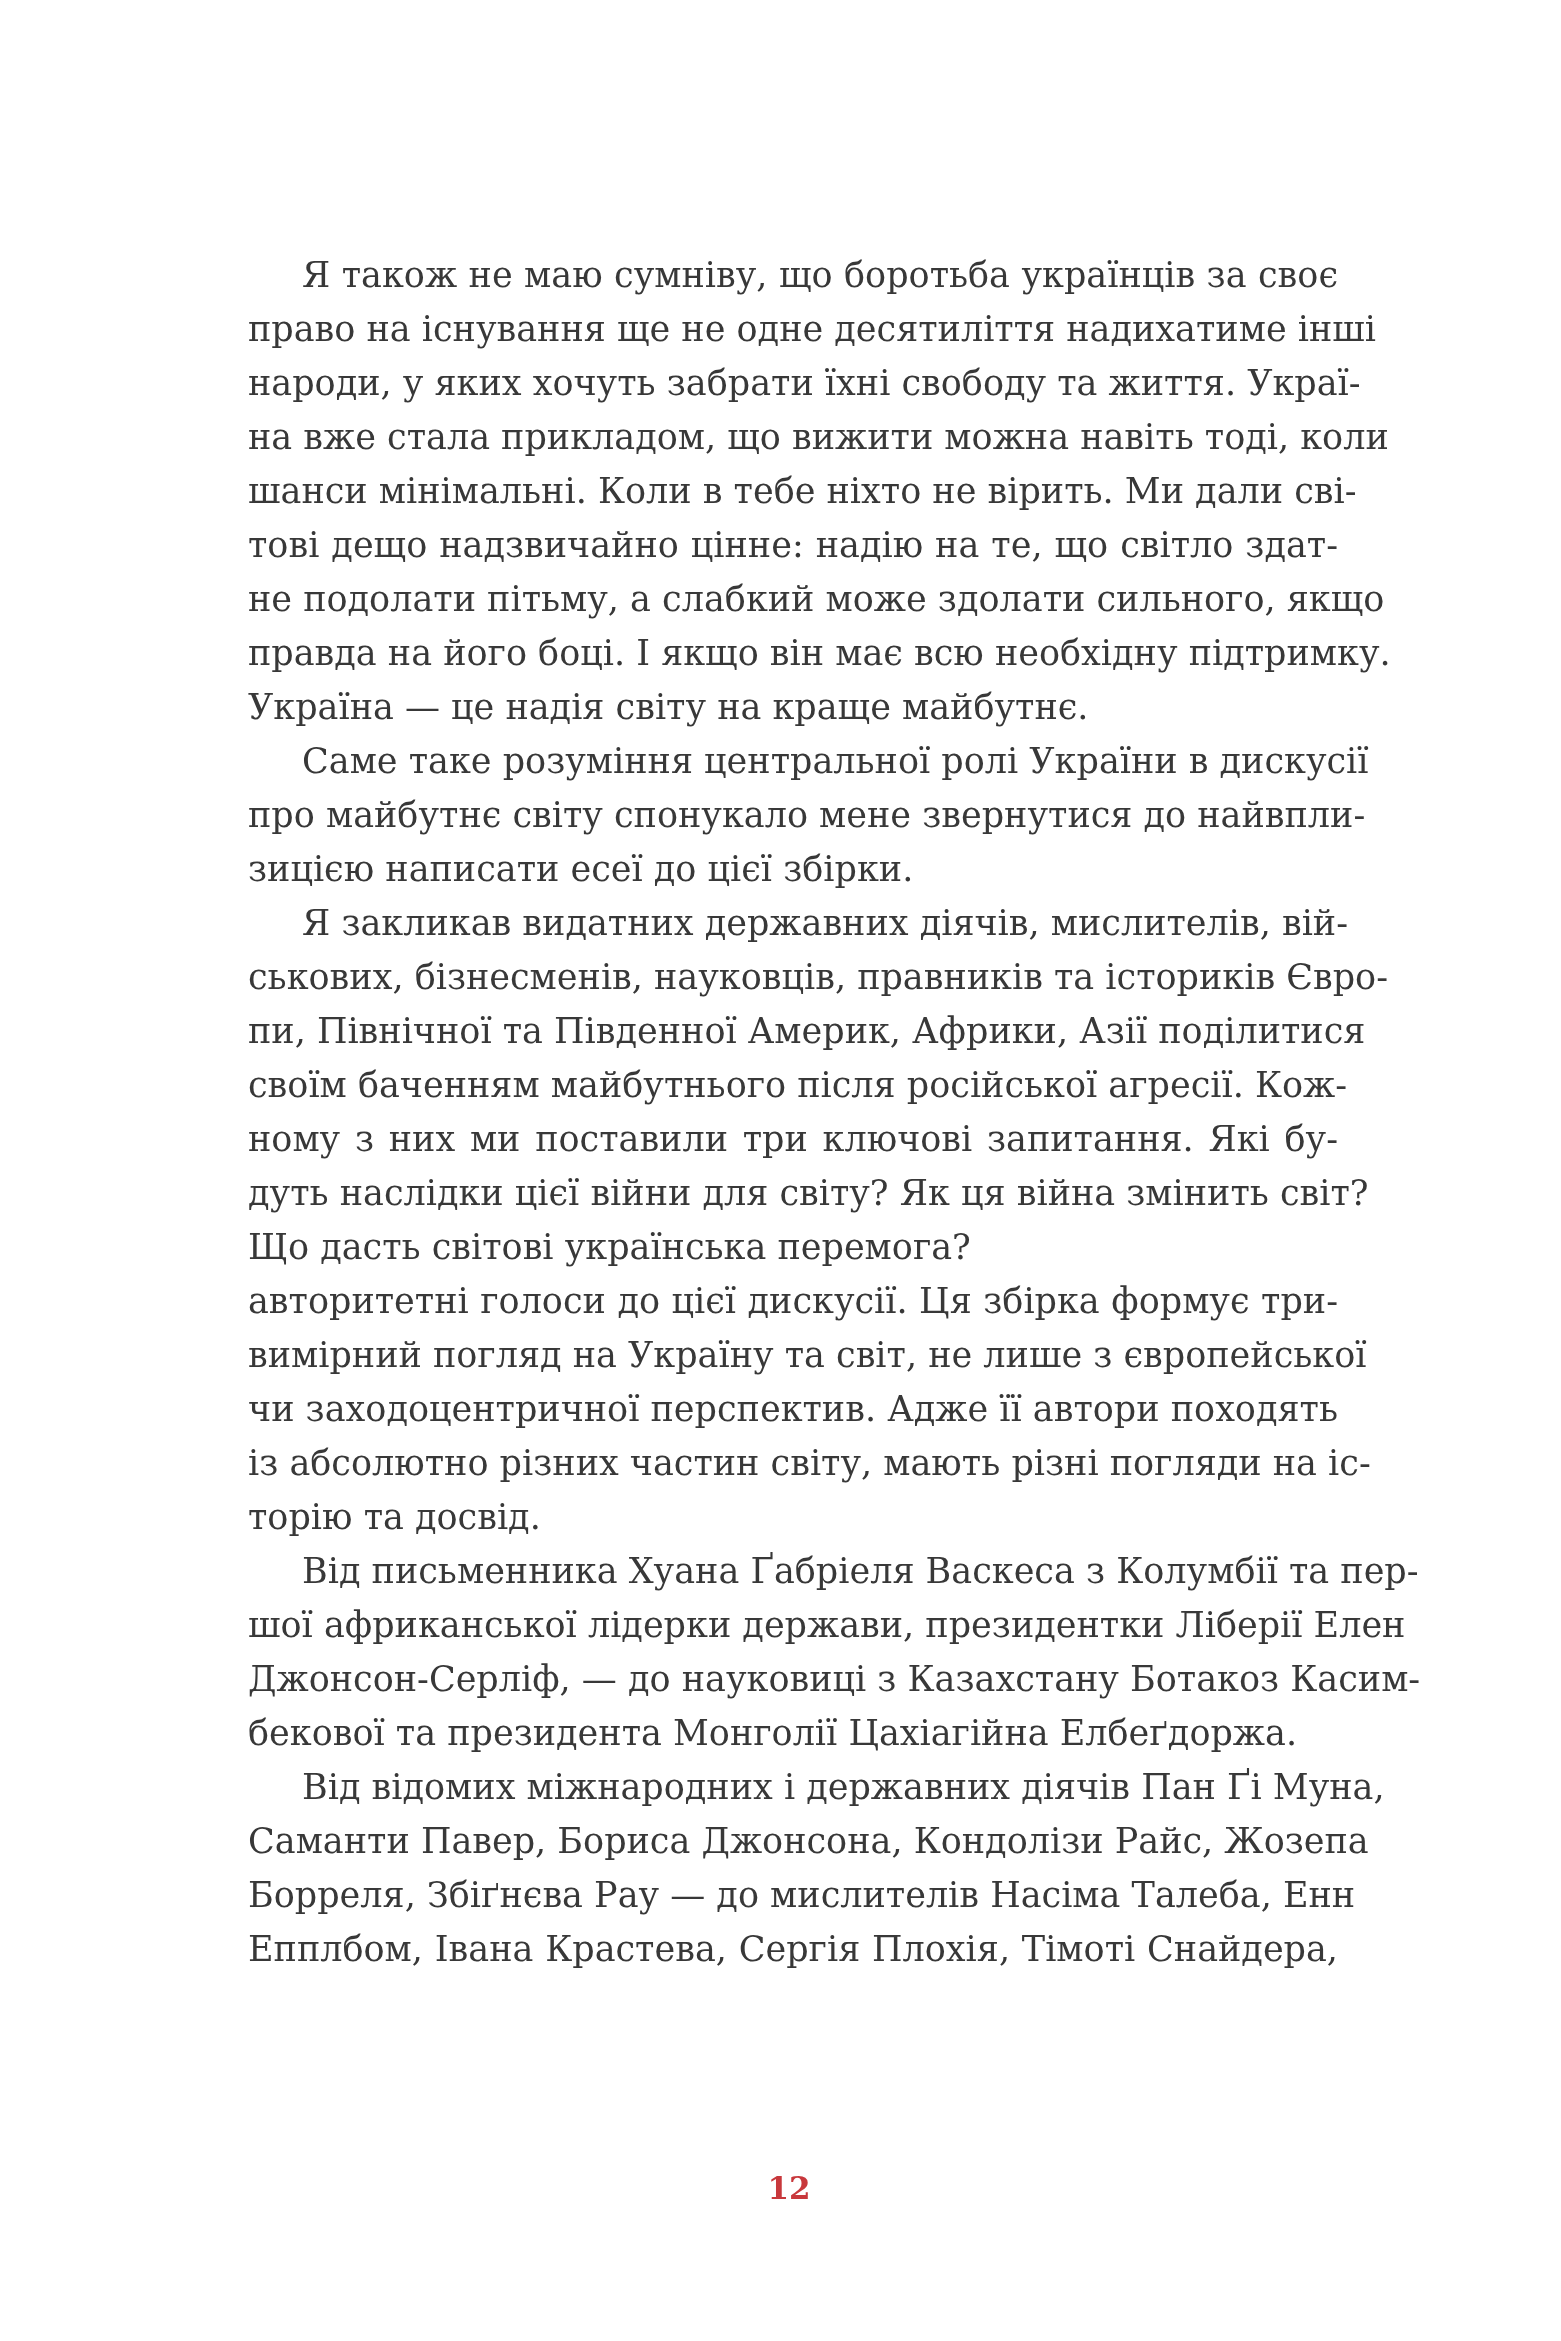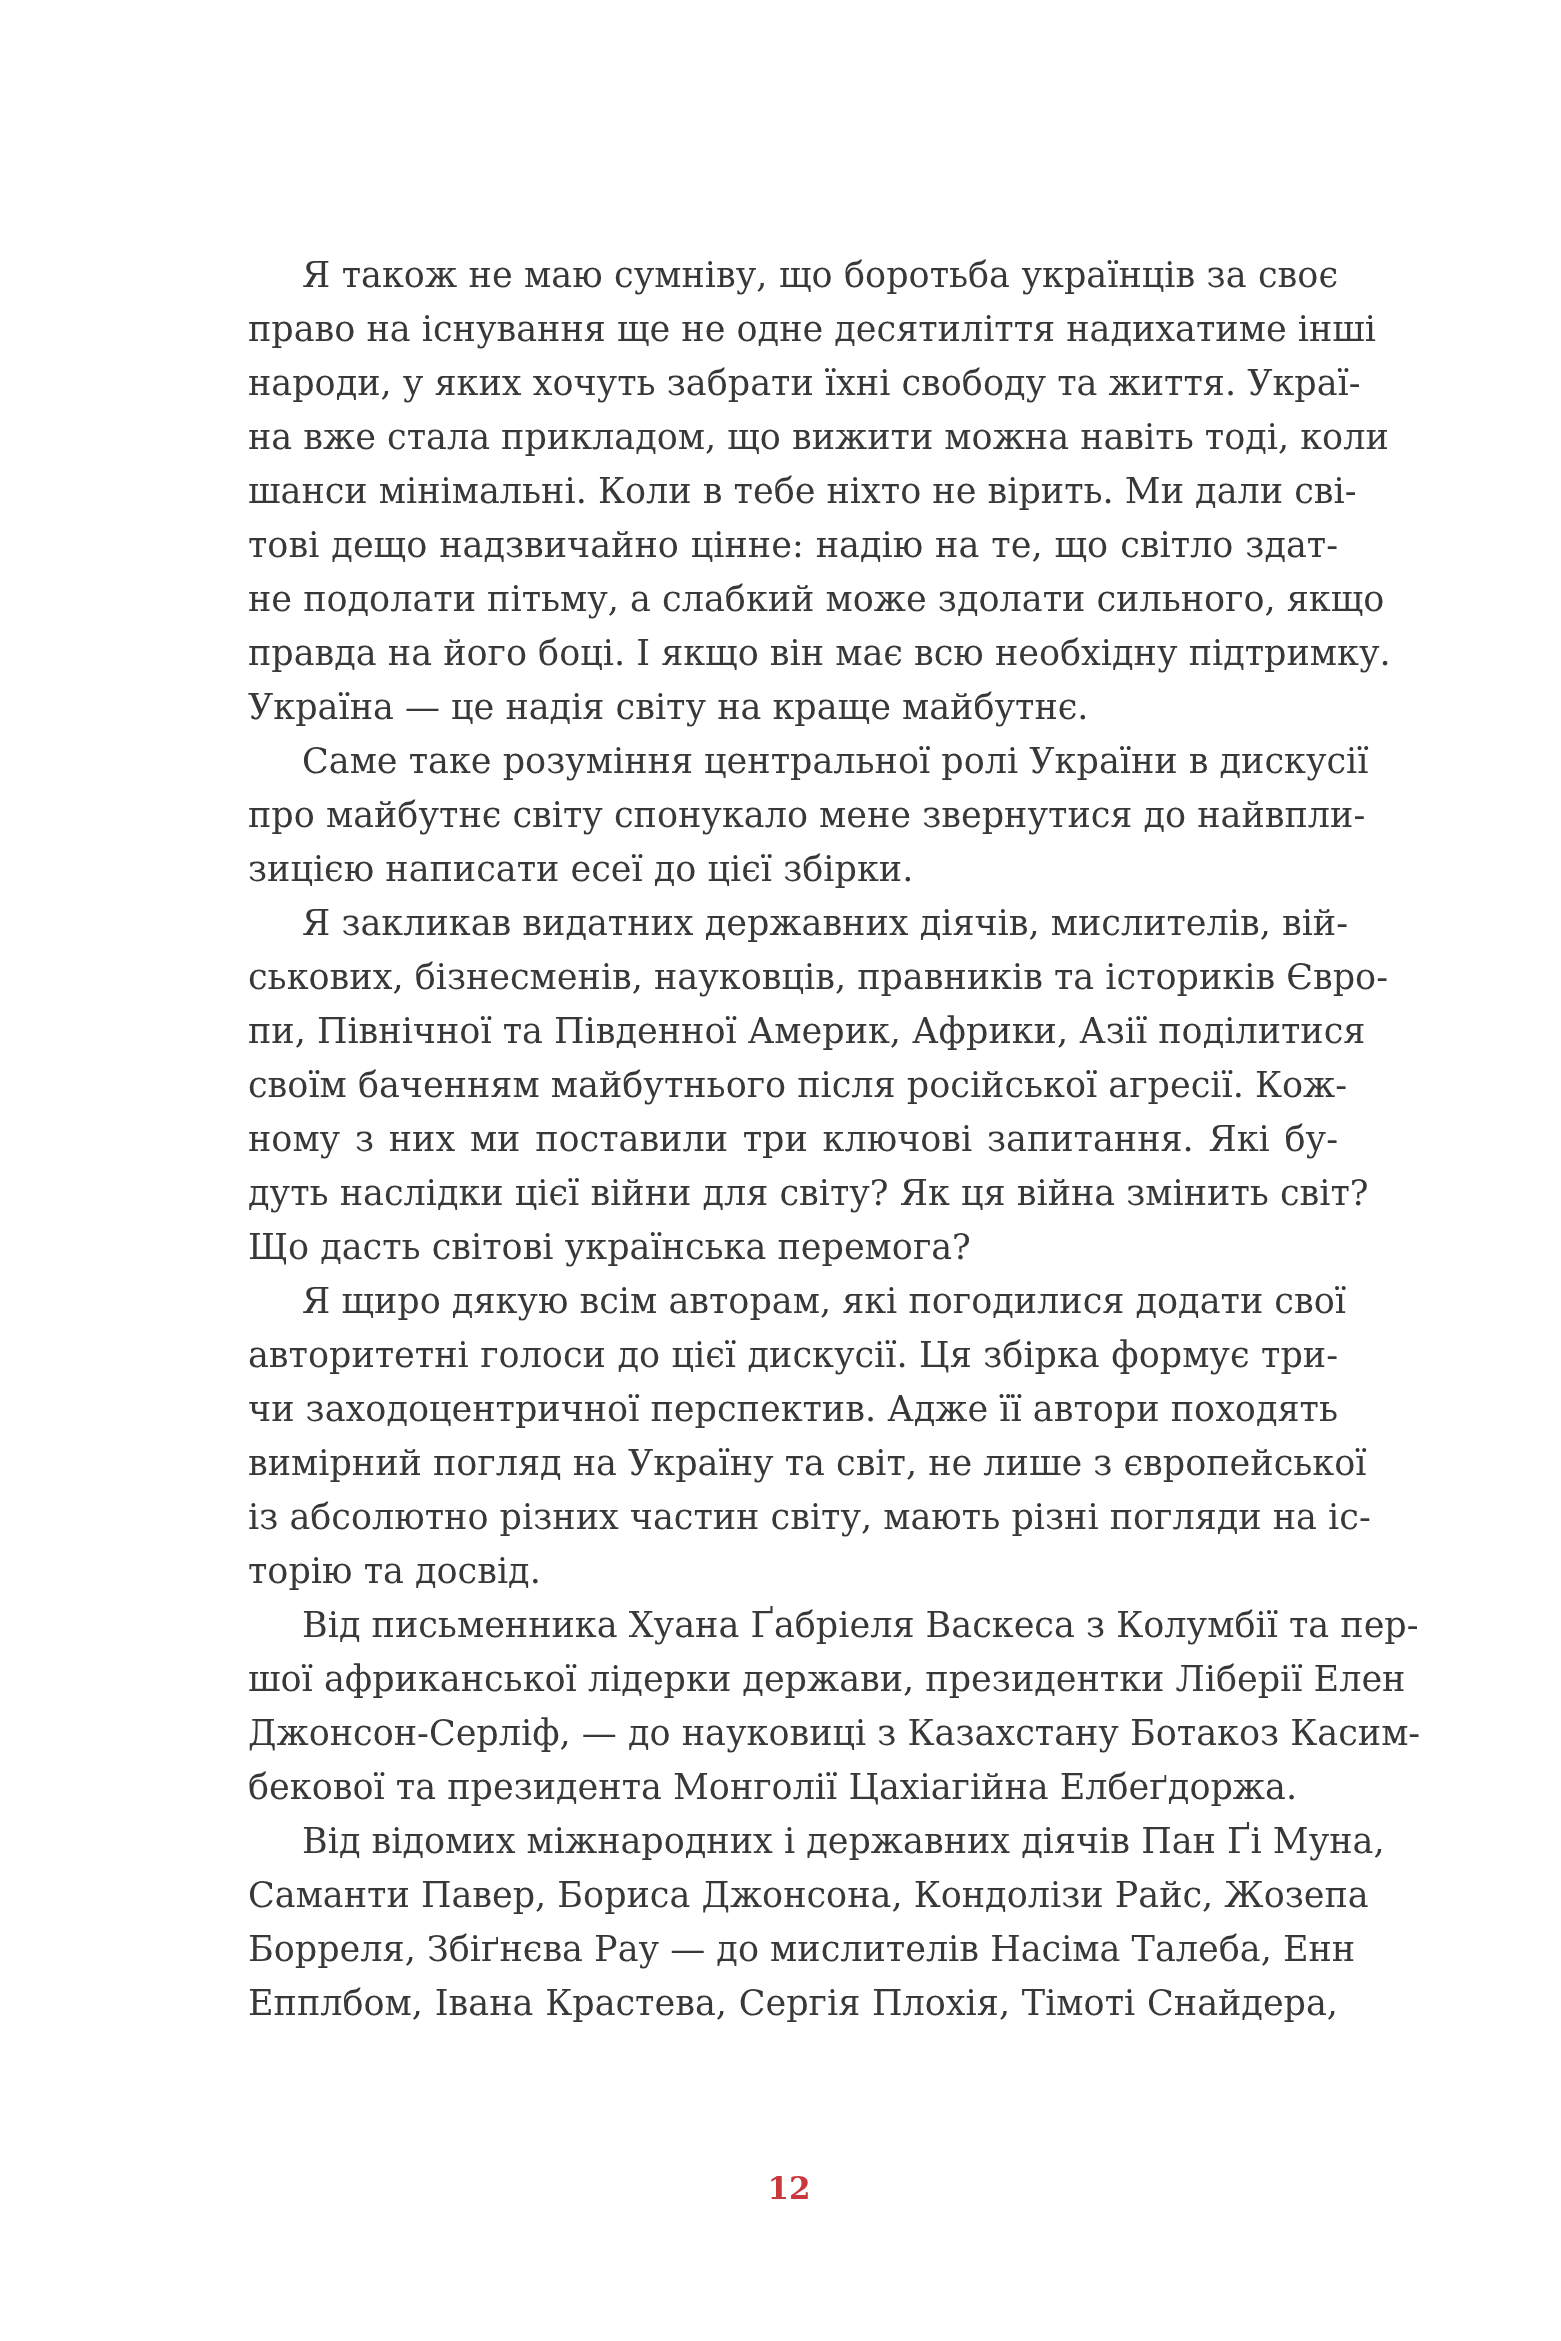--- a/index.html
+++ b/index.html
@@ -78,24 +78,23 @@
     <span class="line last">зицією написати есеї до цієї збірки.</span>
 
     <span class="line indent">Я закликав видатних державних діячів, мислителів, вій-</span>
     <span class="line">ськових, бізнесменів, науковців, правників та істориків Євро-</span>
     <span class="line">пи, Північної та Південної Америк, Африки, Азії поділитися</span>
     <span class="line">своїм баченням майбутнього після російської агресії. Кож-</span>
     <span class="line">ному з них ми поставили три ключові запитання. Які бу-</span>
     <span class="line">дуть наслідки цієї війни для світу? Як ця війна змінить світ?</span>
     <span class="line last">Що дасть світові українська перемога?</span>
 
-    <span class="line indent">Я щиро дякую всім авторам, які погодилися додати свої</span>
     <span class="line">авторитетні голоси до цієї дискусії. Ця збірка формує три-</span>
+    <span class="line">вимірний погляд на Україну та світ, не лише з європейської</span>
     <span class="line">чи заходоцентричної перспектив. Адже її автори походять</span>
-    <span class="line">вимірний погляд на Україну та світ, не лише з європейської</span>
     <span class="line">із абсолютно різних частин світу, мають різні погляди на іс-</span>
     <span class="line last">торію та досвід.</span>
 
     <span class="line indent">Від письменника Хуана Ґабріеля Васкеса з Колумбії та пер-</span>
     <span class="line">шої африканської лідерки держави, президентки Ліберії Елен</span>
     <span class="line">Джонсон-Серліф, — до науковиці з Казахстану Ботакоз Касим-</span>
     <span class="line last">бекової та президента Монголії Цахіагійна Елбеґдоржа.</span>
 
     <span class="line indent">Від відомих міжнародних і державних діячів Пан Ґі Муна,</span>
     <span class="line">Саманти Павер, Бориса Джонсона, Кондолізи Райс, Жозепа</span>

